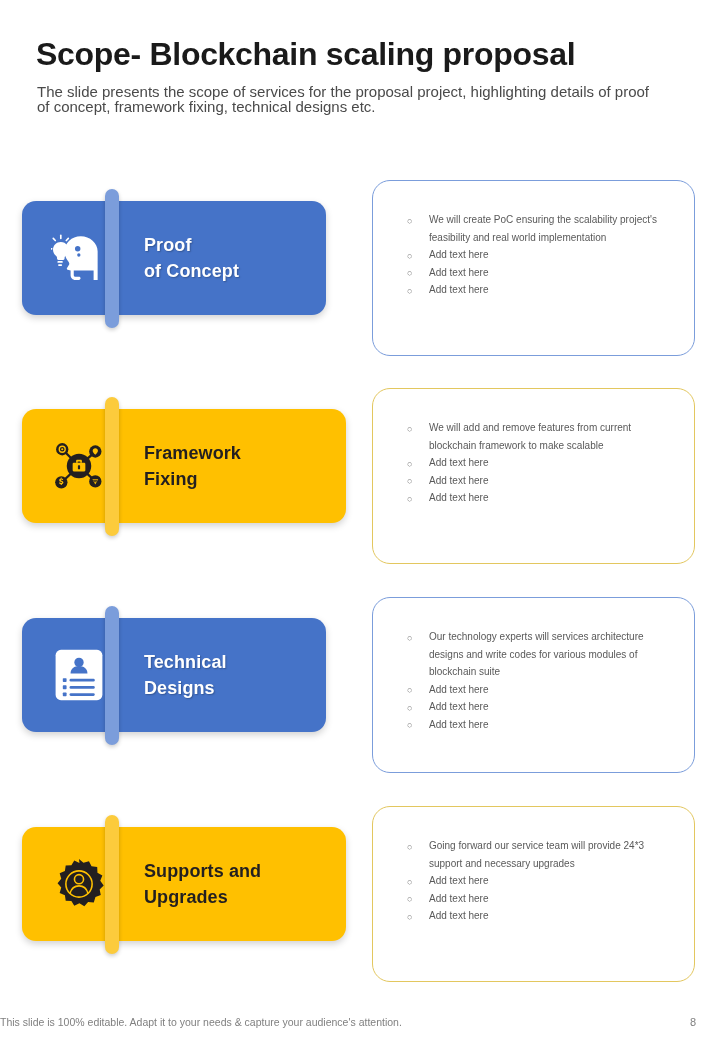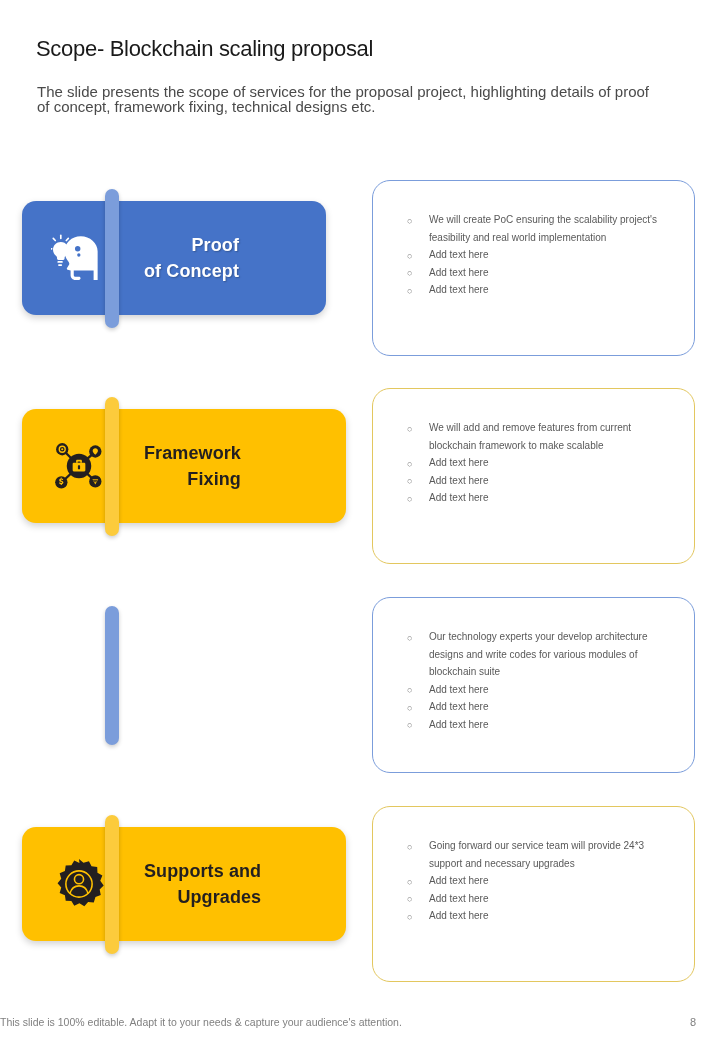--- a/index.html
+++ b/index.html
@@ -14,22 +14,22 @@
     overflow: hidden;
     font-family: "Liberation Sans", sans-serif;
     -webkit-font-smoothing: antialiased;
   }
 
   
   .slide-title {
     position: absolute;
     left: 36px;
     top: 36px;
-    font-size: 22px;
-    font-weight: normal;
+    font-size: 32px;
+    font-weight: bold;
     color: #1a1a1a;
     letter-spacing: -0.3px;
     white-space: nowrap;
   }
   .slide-subtitle {
     position: absolute;
     left: 37px;
     top: 84px;
     width: 625px;
     font-size: 15px;
@@ -75,21 +75,20 @@
   }
   .banner-label {
     position: absolute;
     left: 122px;
     top: 50%;
     transform: translateY(-50%);
     font-size: 18px;
     font-weight: bold;
     line-height: 26px;
     letter-spacing: 0.1px;
-    text-align: right;
   }
   .banner.blue .banner-label {
     color: #ffffff;
     text-shadow: 1px 1px 1.5px rgba(0,0,0,0.25);
   }
   .banner.yellow .banner-label {
     color: #231f20;
   }
 
   
@@ -246,24 +245,45 @@
     <ul class="bullet-list">
       <li class="bullet-item">We will add and remove features from current blockchain framework to make scalable</li>
       <li class="bullet-item">Add text here</li>
       <li class="bullet-item">Add text here</li>
       <li class="bullet-item">Add text here</li>
     </ul>
   </div>
 </div>
 
 <div class="row row-3">
+  <div class="banner blue">
+    <div class="banner-icon">
+      <svg width="52" height="54" viewBox="0 0 56 60" aria-hidden="true">
+        <rect x="2" y="2" width="52" height="56" rx="6" fill="#ffffff"></rect>
+        <circle cx="28" cy="16" r="5.2" fill="#4573c8"></circle>
+        <path d="M18.6 28.2c0-5 4.2-8.1 9.4-8.1s9.4 3.1 9.4 8.1z" fill="#4573c8"></path>
+        <g fill="#4573c8">
+          <rect x="10" y="33.5" width="4.2" height="4.2" rx="0.8"></rect>
+          <rect x="17.5" y="34.2" width="28" height="3" rx="1.4"></rect>
+          <rect x="10" y="41.5" width="4.2" height="4.2" rx="0.8"></rect>
+          <rect x="17.5" y="42.2" width="28" height="3" rx="1.4"></rect>
+          <rect x="10" y="49.5" width="4.2" height="4.2" rx="0.8"></rect>
+          <rect x="17.5" y="50.2" width="28" height="3" rx="1.4"></rect>
+        </g>
+      </svg>
+    </div>
+    <div class="banner-label">
+      <span>Technical</span><br>
+      <span>Designs</span>
+    </div>
+  </div>
   <div class="divider-bar blue"></div>
   <div class="textbox">
     <ul class="bullet-list">
-      <li class="bullet-item">Our technology experts your develop architecture designs and write codes for various modules of blockchain suite</li>
+      <li class="bullet-item">Our technology experts will services architecture designs and write codes for various modules of blockchain suite</li>
       <li class="bullet-item">Add text here</li>
       <li class="bullet-item">Add text here</li>
       <li class="bullet-item">Add text here</li>
     </ul>
   </div>
 </div>
 
 <div class="row row-4">
   <div class="banner yellow">
     <div class="banner-icon">

